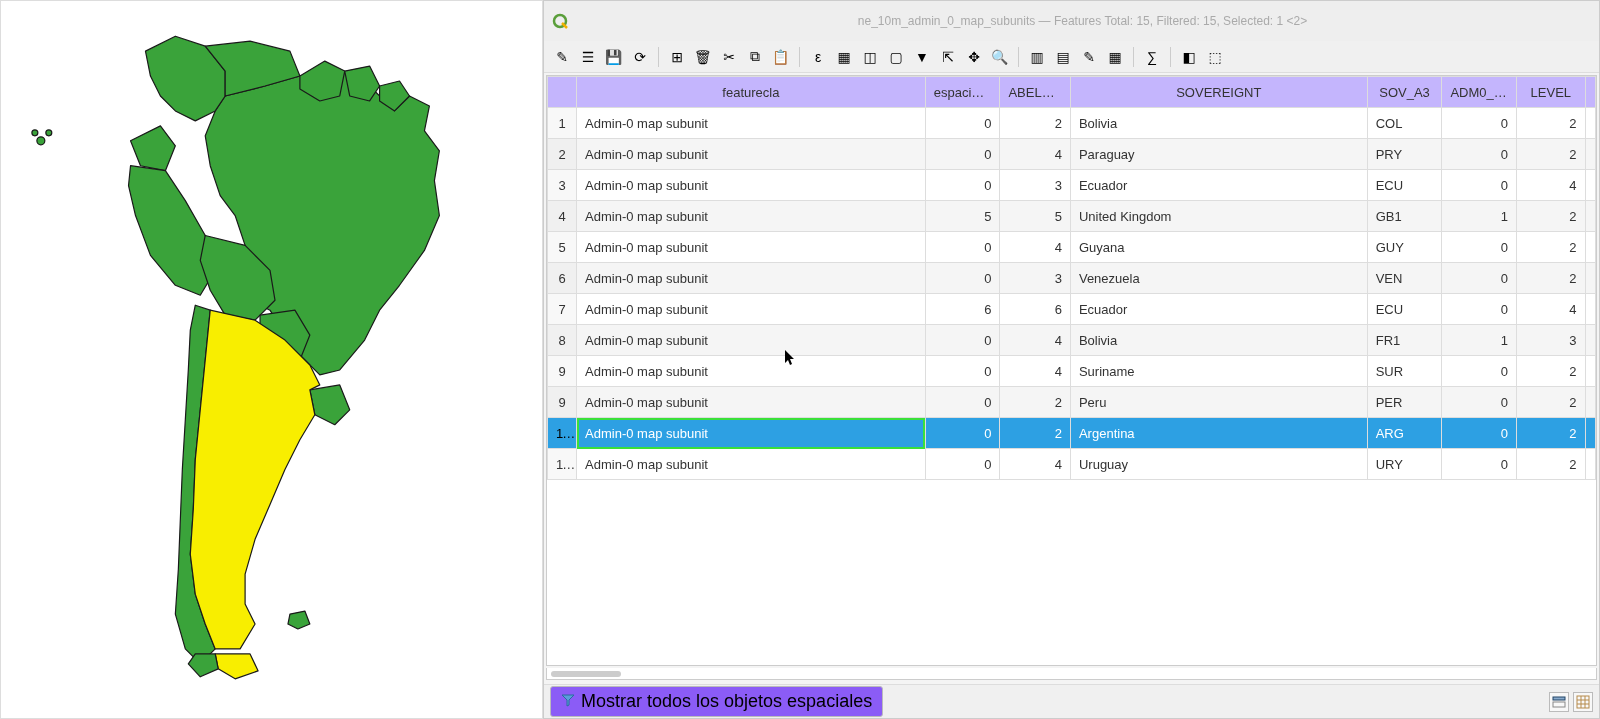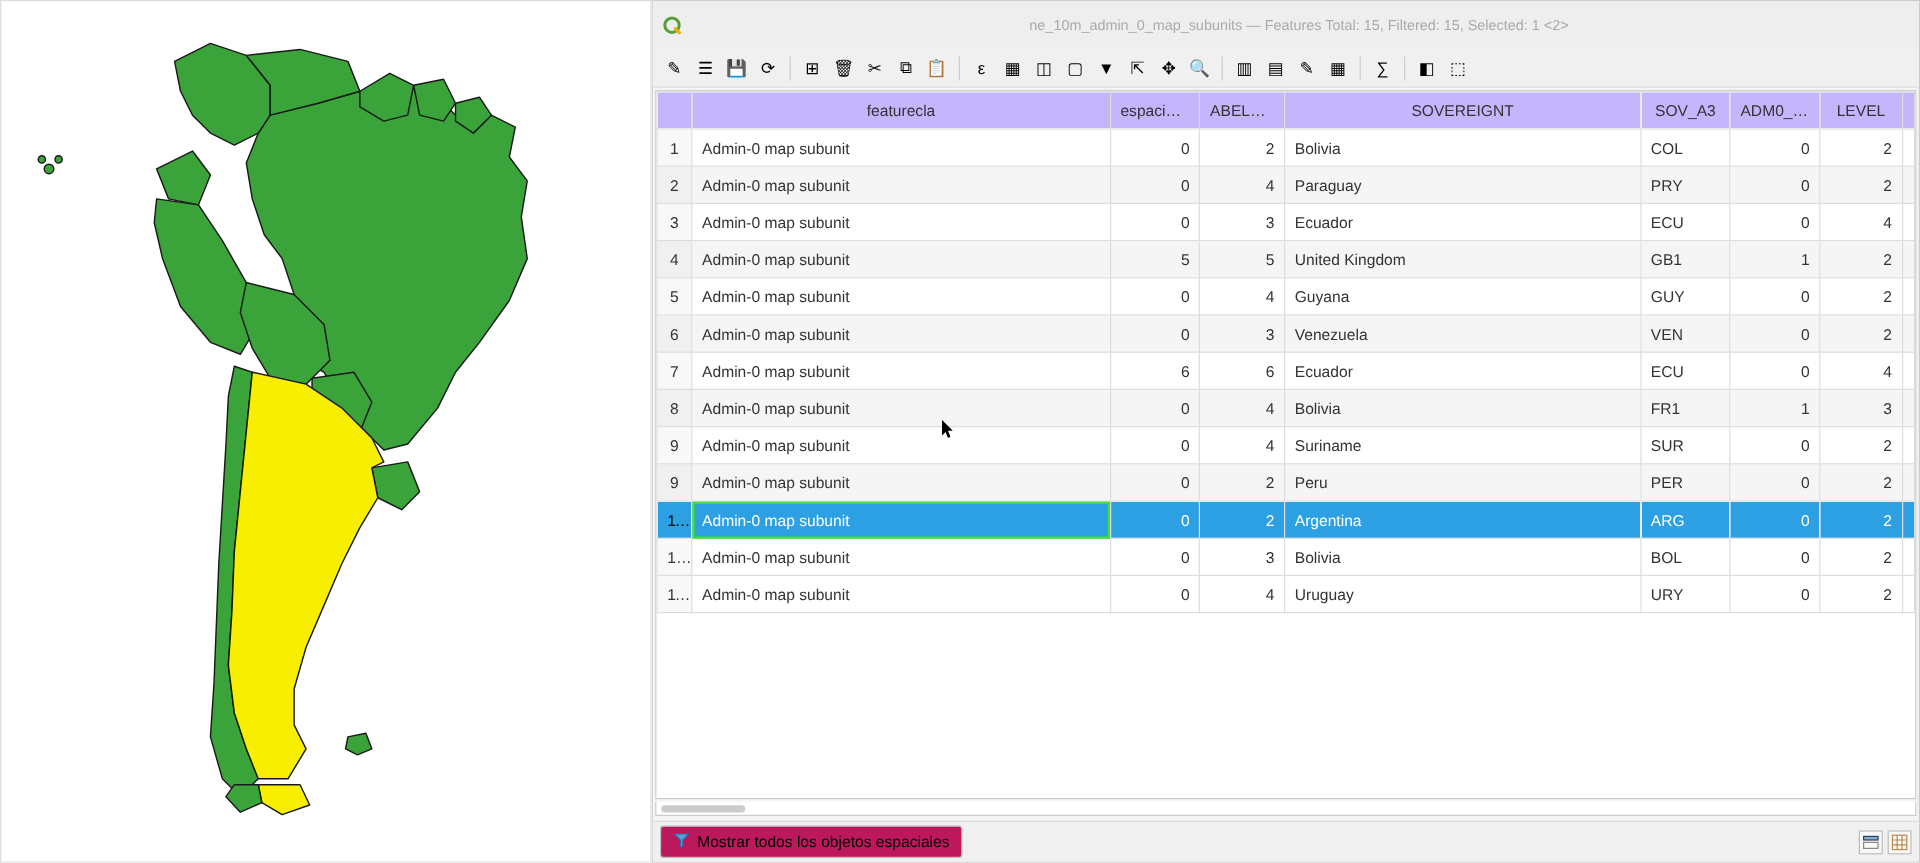--- a/index.html
+++ b/index.html
@@ -140,25 +140,25 @@
   padding: 4px 6px;
   background: #f0f0f0;
   border-top: 1px solid #ddd;
   height: 34px;
 }
 .filter-btn {
   display: inline-flex;
   align-items: center;
   gap: 6px;
   padding: 4px 10px;
-  background: #be185d;
+  background: #8b5cf6;
   border: 1px solid #bbb;
   border-radius: 3px;
   cursor: pointer;
-  font-size: 13px;
+  font-size: 18px;
 }
 .footer-right {
   margin-left: auto;
   display: flex;
   gap: 4px;
 }
 .footer-ico {
   width: 20px; height: 20px;
   border: 1px solid #bbb;
   background: #f8f8f8;
@@ -413,31 +413,20 @@
             <td class="first-cell">Admin-0 map subunit</td>
             <td class="num">0</td>
             <td class="num">2</td>
             <td class="">Argentina</td>
             <td class="">ARG</td>
             <td class="num">0</td>
             <td class="num">2</td>
             <td class=""></td>
           </tr>
           <tr>
-            <td class="rownum">13</td>
-            <td class="first-cell">Admin-0 map subunit</td>
-            <td class="num">0</td>
-            <td class="num">3</td>
-            <td class="">Bolivia</td>
-            <td class="">BOL</td>
-            <td class="num">0</td>
-            <td class="num">2</td>
-            <td class=""></td>
-          </tr>
-          <tr>
             <td class="rownum">11</td>
             <td class="first-cell">Admin-0 map subunit</td>
             <td class="num">0</td>
             <td class="num">4</td>
             <td class="">Uruguay</td>
             <td class="">URY</td>
             <td class="num">0</td>
             <td class="num">2</td>
             <td class=""></td>
           </tr>

